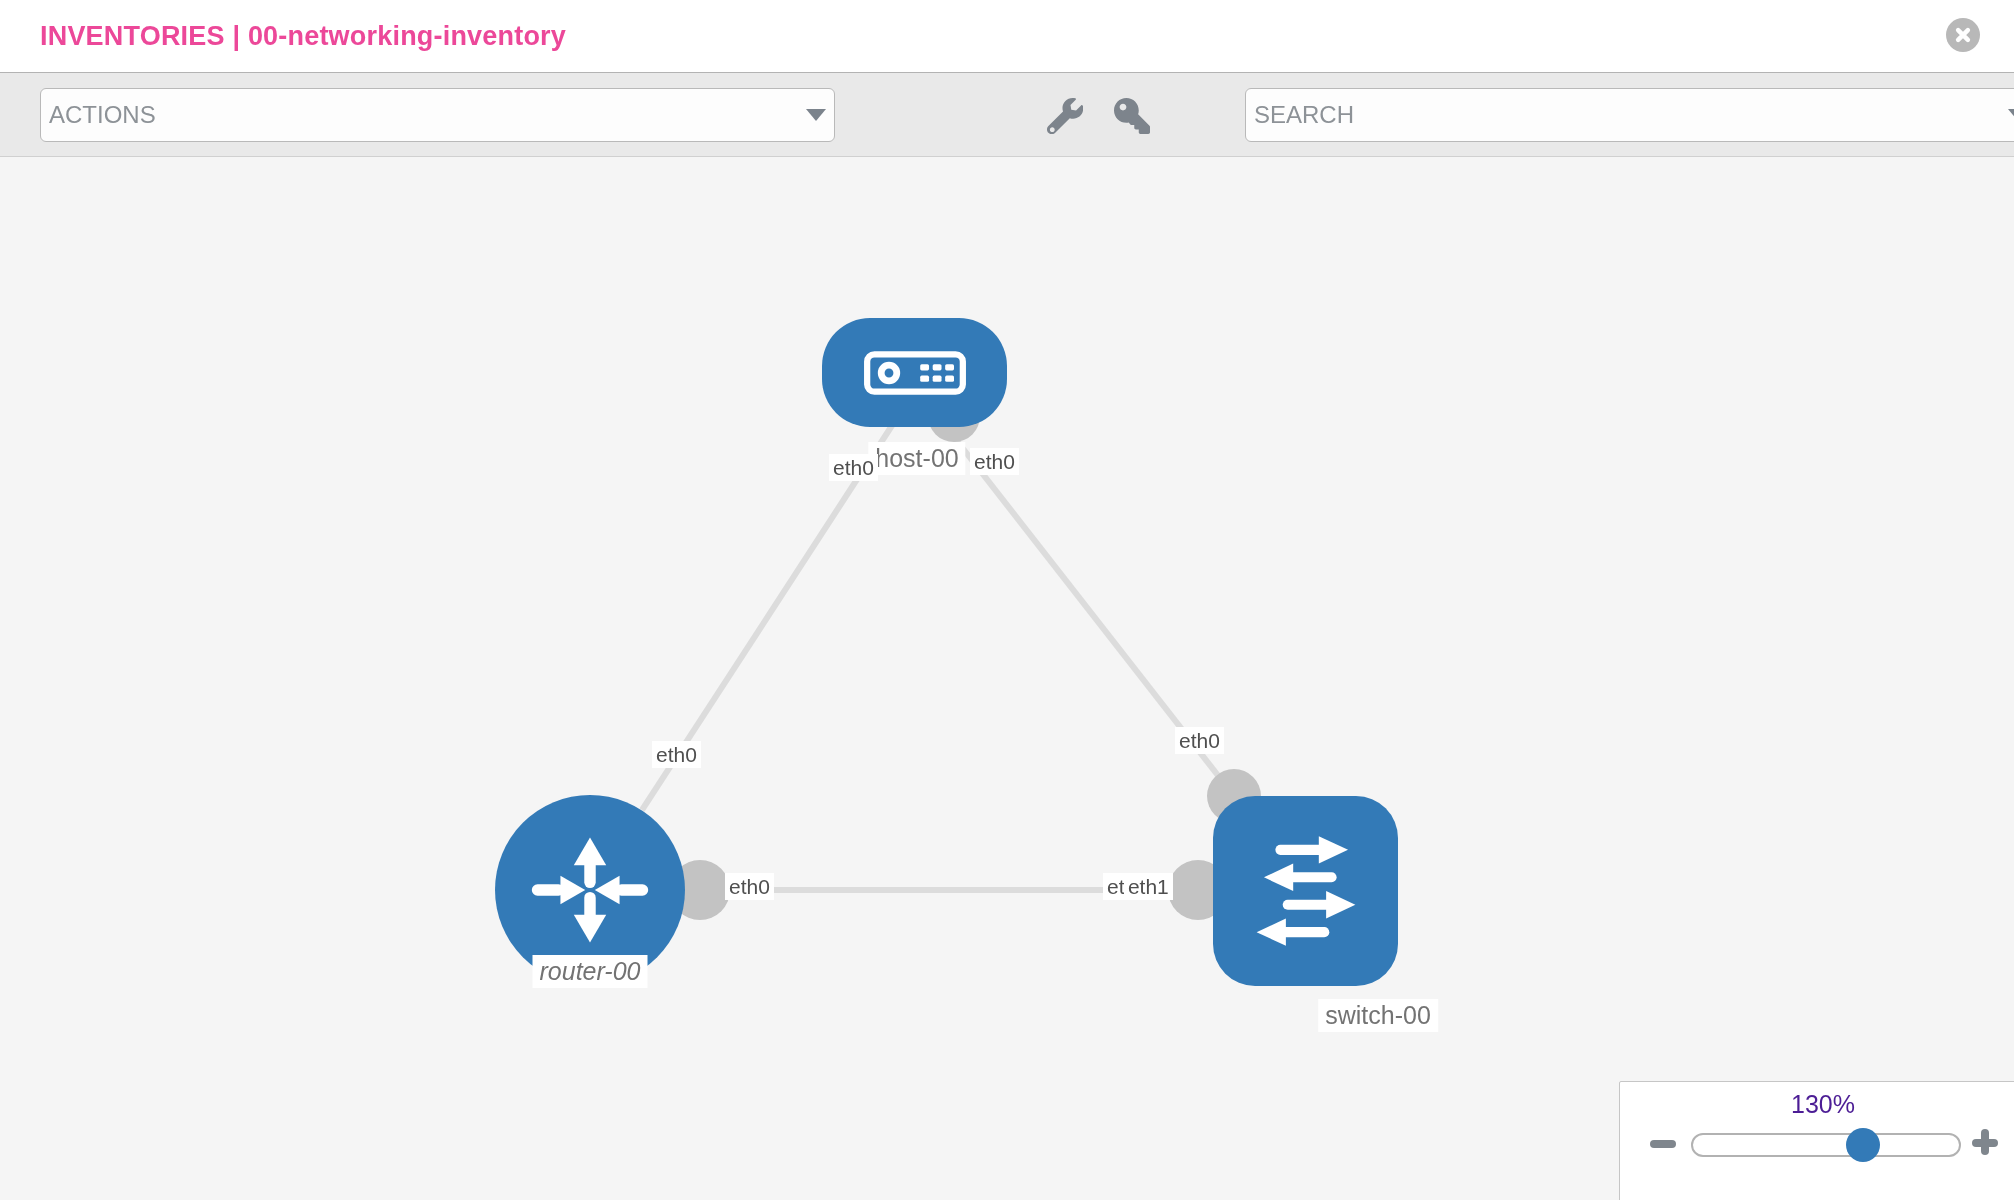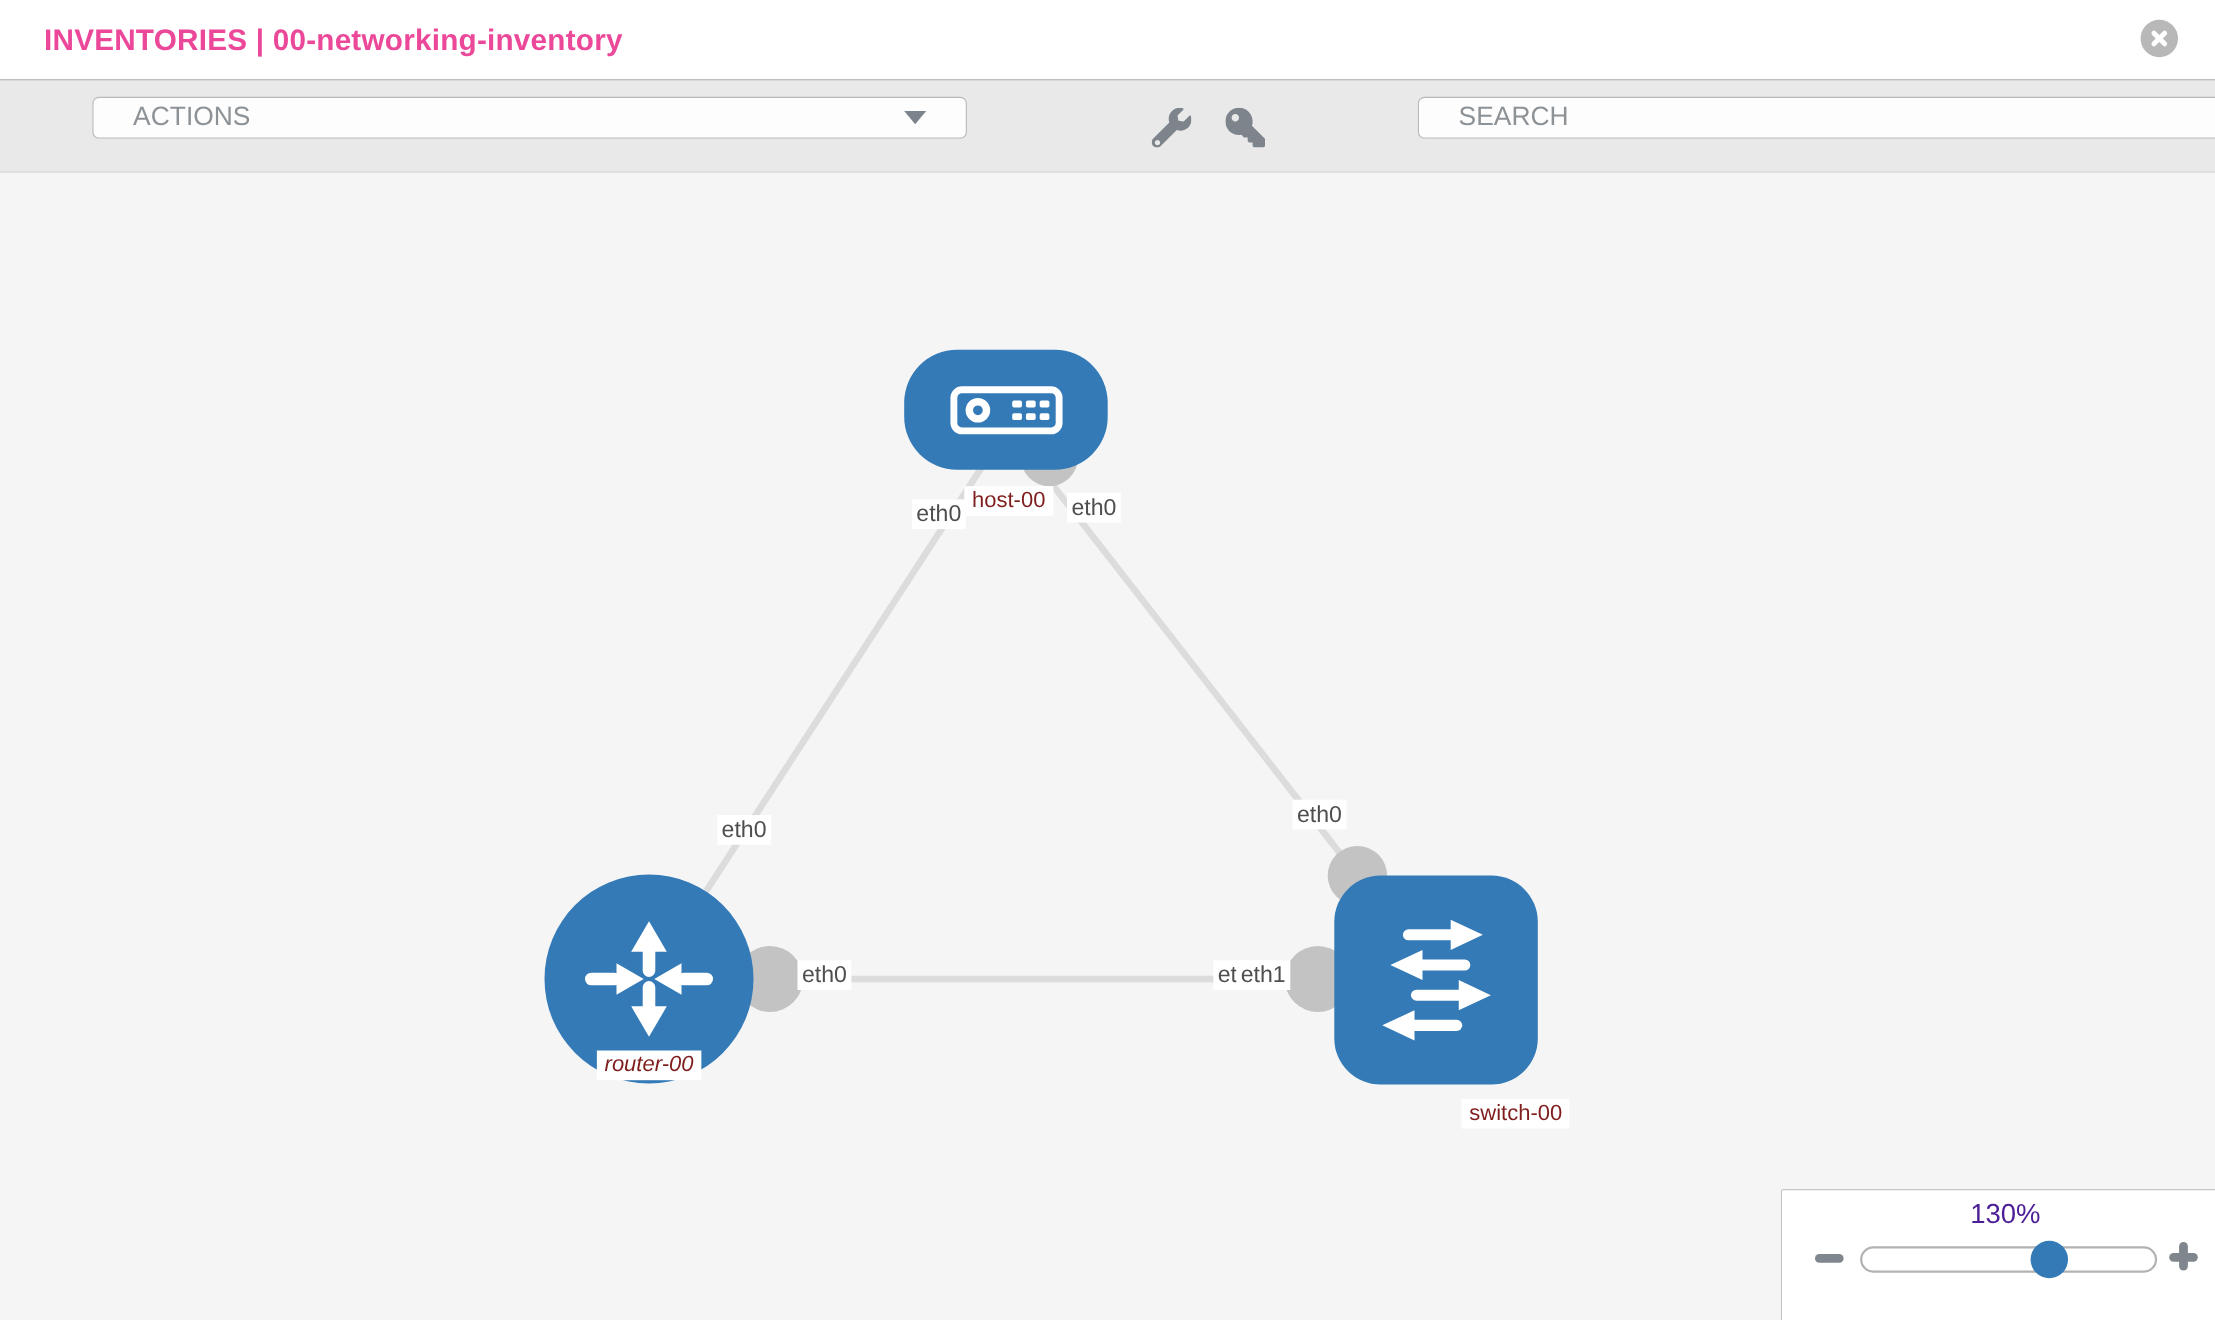--- a/index.html
+++ b/index.html
@@ -25,23 +25,23 @@
     border: none; border-radius: 50%; background: #b8b8b8; padding: 0;
     display: flex; align-items: center; justify-content: center; cursor: pointer;
   }
 
   
   .toolbar {
     height: 85px; flex: 0 0 85px; background: #e9e9e9; position: relative;
     border-top: 1px solid #b3b3b3; border-bottom: 1px solid #d0d0d0;
   }
   .select-box {
-    position: absolute; top: 15px; height: 38px; background: #fdfdfd;
+    position: absolute; top: 15px; height: 54px; background: #fdfdfd;
     border: 1px solid #b9b9b9; border-radius: 6px;
-    display: flex; align-items: center; padding: 0 36px; margin-left: 44px;
+    display: flex; align-items: center; padding: 0 8px;
   }
   .select-actions { left: 40px; width: 795px; }
   .select-search  { left: 1245px; width: 792px; }
   .select-label {
     font-size: 24px; color: #8d9297; flex: 1 1 auto;
   }
   .search-input {
     flex: 1 1 auto; border: none; outline: none; background: transparent;
     font-family: inherit; font-size: 24px; color: #5b6167; padding: 0;
   }
@@ -67,21 +67,21 @@
   .node {
     position: absolute; background: #337ab7;
     display: flex; align-items: center; justify-content: center;
   }
   .node-host   { left: 822px;  top: 161px; width: 185px; height: 109px; border-radius: 48px; }
   .node-router { left: 495px;  top: 638px; width: 190px; height: 190px; border-radius: 50%; }
   .node-switch { left: 1213px; top: 639px; width: 185px; height: 190px; border-radius: 42px; }
 
   .node-label {
     position: absolute; transform: translateX(-50%);
-    background: #ffffff; color: #7f1d1d; font-size: 20px;
+    background: #ffffff; color: #737373; font-size: 25px;
     padding: 2px 7px; white-space: nowrap; line-height: 1.15;
   }
   .label-host   { left: 917px;  top: 285px; }
   .label-router { left: 590px;  top: 798px; font-style: italic; }
   .label-switch { left: 1378px; top: 842px; }
 
   .if-label {
     position: absolute; background: #ffffff; color: #4f4f4f;
     font-size: 21px; padding: 2px 4px; white-space: nowrap; line-height: 1.1;
   }

